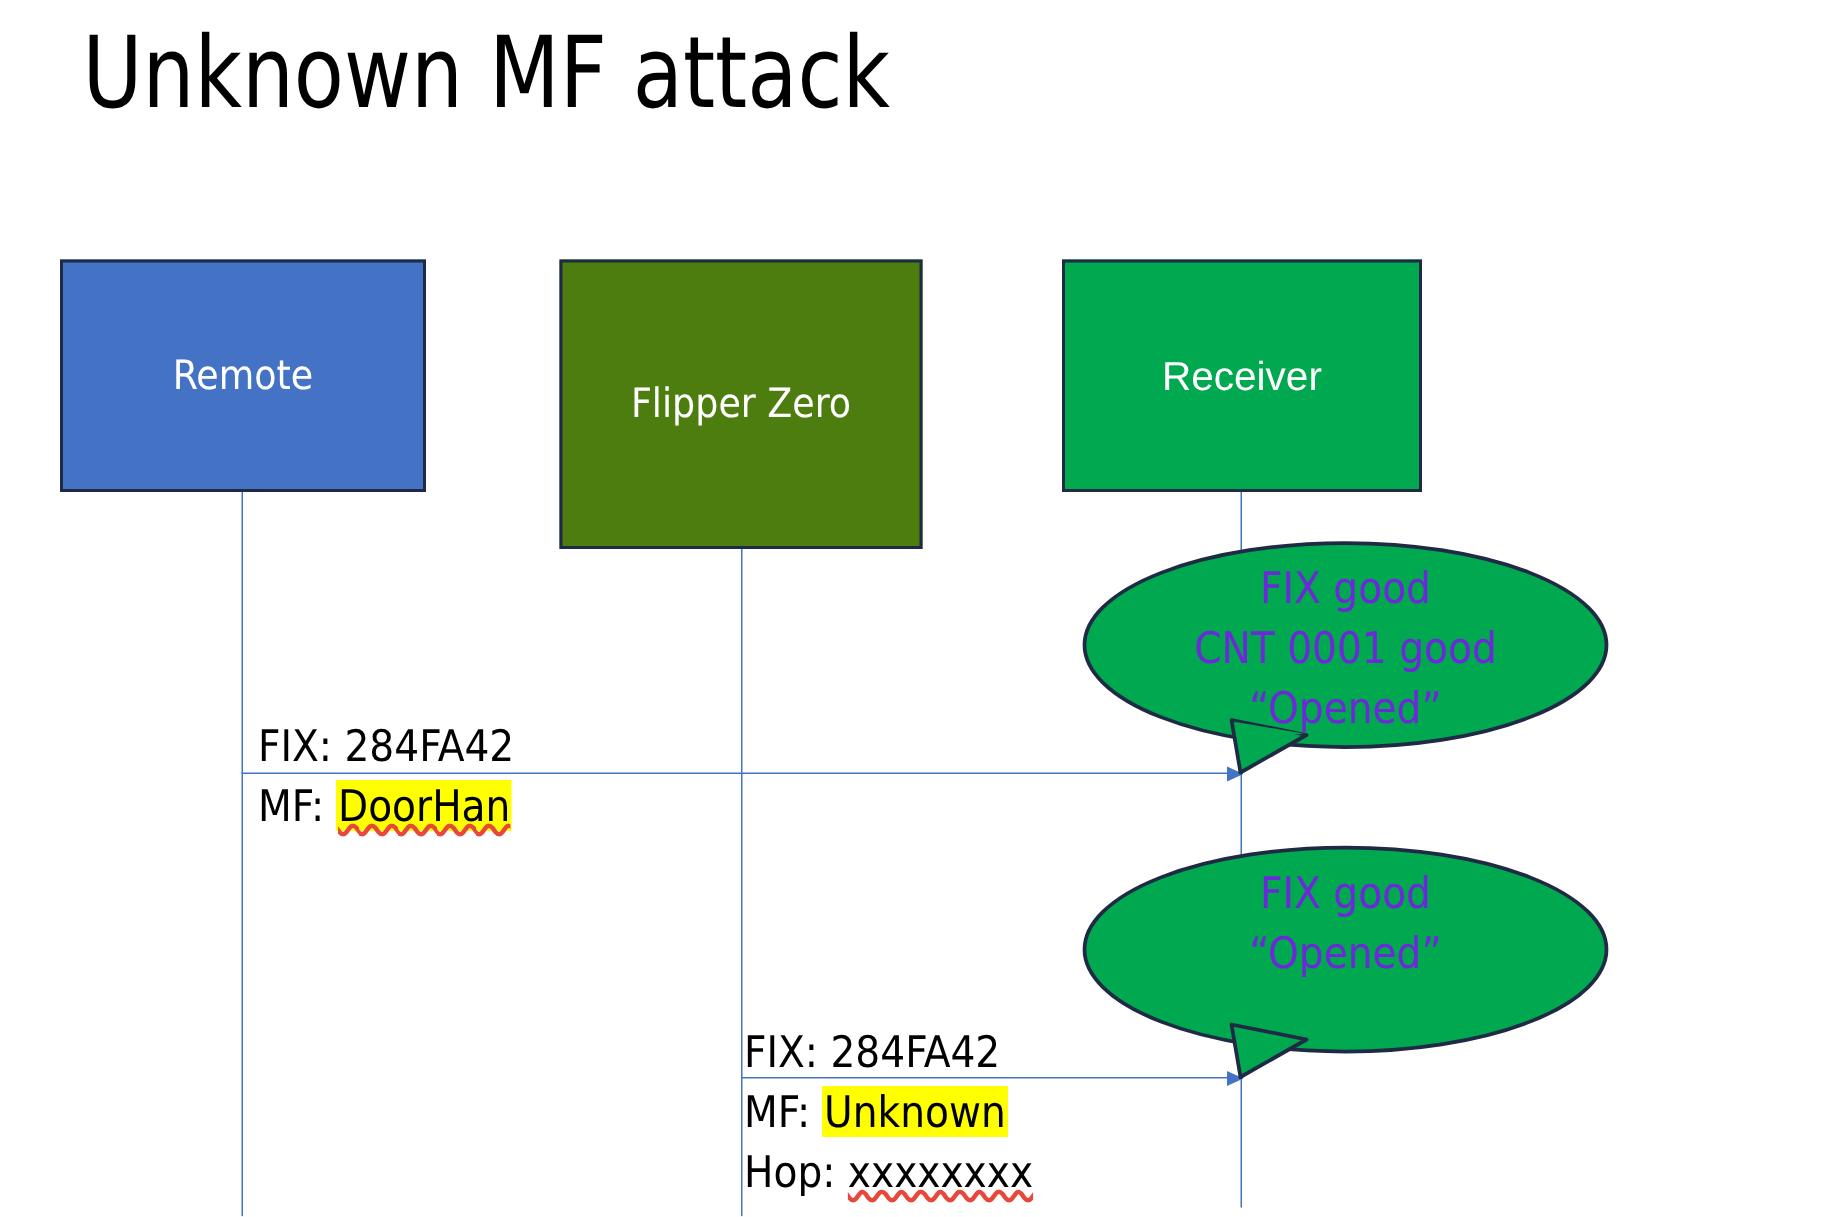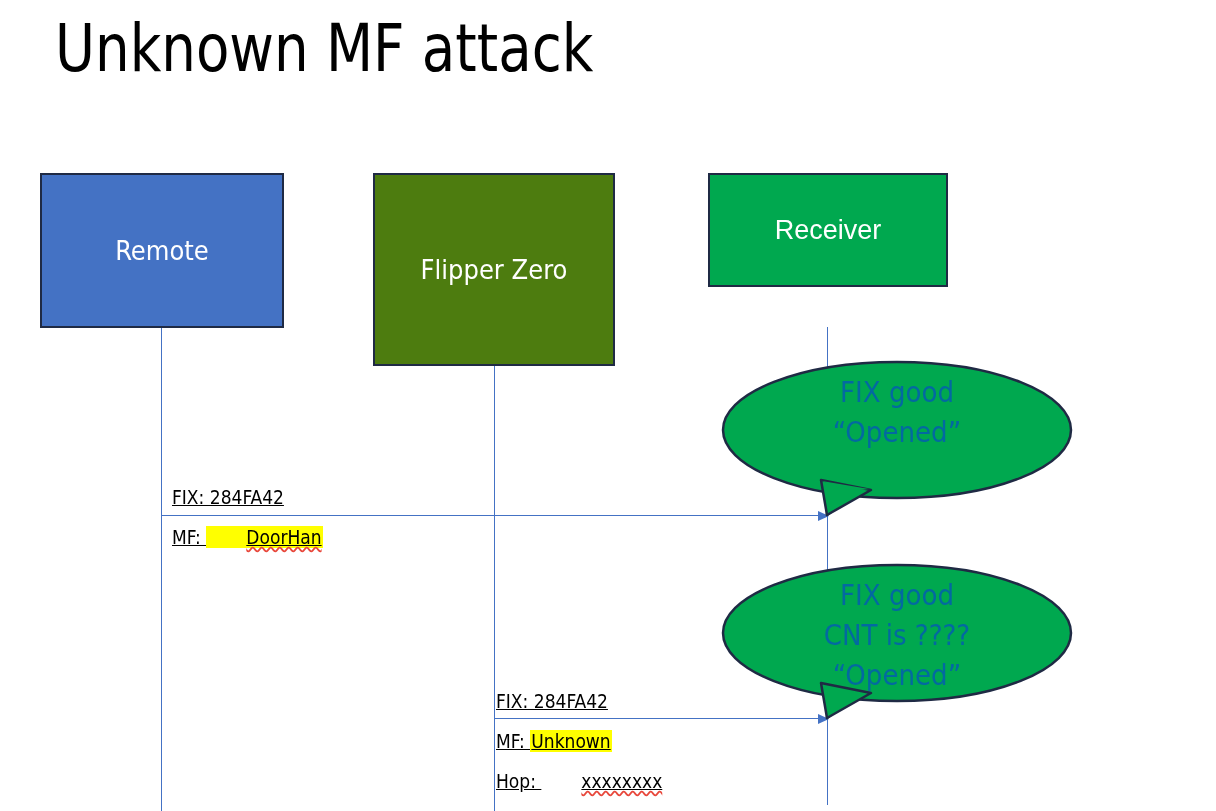--- a/index.html
+++ b/index.html
@@ -61,21 +61,21 @@
     font-size: 27px;
     line-height: 30px;
     color: #ffffff;
     white-space: nowrap;
   }
   .actor-label.plain {
     font-family: "Liberation Sans", "DejaVu Sans", sans-serif;
   }
   .box-remote  { left: 40px;  top: 173px; width: 244px; height: 155px; background: #4472C4; }
   .box-flipper { left: 373px; top: 173px; width: 242px; height: 193px; background: #4d7c0f; }
-  .box-receiver{ left: 708px; top: 173px; width: 240px; height: 114px; background: #00A84F; }
+  .box-receiver{ left: 708px; top: 173px; width: 240px; height: 155px; background: #00A84F; }
 
   
   .msg-arrow {
     position: absolute;
     height: 0;
     border-top: 1.6px solid #4472C4;
   }
   .msg-arrow::after {
     content: "";
     position: absolute;
@@ -87,58 +87,56 @@
     border-top: 5.5px solid transparent;
     border-bottom: 5.5px solid transparent;
   }
   .arrow-1 { left: 161px; top: 515px; width: 666px; }
   .arrow-2 { left: 494px; top: 718px; width: 333px; }
 
   
   .msg-text {
     position: absolute;
     font-family: "DejaVu Sans Condensed", "Liberation Sans Narrow", "Liberation Sans", sans-serif;
-    font-size: 19px;
+    font-size: 29px;
     line-height: 40px;
     color: #000000;
     white-space: nowrap;
-    text-decoration: underline;
   }
   .msg-1-line1 { left: 172px; top: 477px; }
   .msg-1-rest  { left: 172px; top: 517px; }
   .msg-2-line1 { left: 496px; top: 681px; }
   .msg-2-rest  { left: 496px; top: 721px; }
 
   .hl {
     background: #FFFF00;
     padding: 0 1px;
   }
   .sp {
     
     text-decoration: underline wavy #E8483C;
     text-decoration-skip-ink: none;
     text-underline-offset: 2px;
-    padding-left: 40px;
   }
 
   
   .callout {
     position: absolute;
   }
   .callout svg { display: block; }
   .callout-text {
     position: absolute;
     left: 0;
     top: 0;
     width: 100%;
     text-align: center;
     font-family: "DejaVu Sans Condensed", "Liberation Sans Narrow", "Liberation Sans", sans-serif;
     font-size: 29px;
     line-height: 40px;
-    color: #0369a1;
+    color: #6d28d9;
     pointer-events: none;
   }
   .callout-1 { left: 721px; top: 360px; width: 352px; height: 160px; }
   .callout-2 { left: 721px; top: 563px; width: 352px; height: 160px; }
   .callout-1 .callout-text { padding-top: 12px; }
   .callout-2 .callout-text { padding-top: 12px; }
 </style>
 </head>
 <body>
 
@@ -176,30 +174,30 @@
 
   <div class="callout callout-1">
     <svg width="352" height="160" viewBox="0 0 352 160">
       <path d="M108 118 L106 155 L118 146 Z" fill="#00A84F" stroke="#1F2A44" stroke-width="2.5" stroke-linejoin="round"></path>
       <ellipse cx="176" cy="70" rx="174" ry="68" fill="#00A84F" stroke="#1F2A44" stroke-width="2.5"></ellipse>
       <path d="M100 120 L106 155 L150 130 Z" fill="#00A84F" stroke="#1F2A44" stroke-width="2.5" stroke-linejoin="round"></path>
       <path d="M101 121 Q124 133 148 129" fill="#00A84F" stroke="none"></path>
     </svg>
     <div class="callout-text">
       <div>FIX good</div>
+      <div>CNT 0001 good</div>
       <div>“Opened”</div>
     </div>
   </div>
 
   <div class="callout callout-2">
     <svg width="352" height="160" viewBox="0 0 352 160">
       <path d="M108 118 L106 155 L118 146 Z" fill="#00A84F" stroke="#1F2A44" stroke-width="2.5" stroke-linejoin="round"></path>
       <ellipse cx="176" cy="70" rx="174" ry="68" fill="#00A84F" stroke="#1F2A44" stroke-width="2.5"></ellipse>
       <path d="M100 120 L106 155 L150 130 Z" fill="#00A84F" stroke="#1F2A44" stroke-width="2.5" stroke-linejoin="round"></path>
     </svg>
     <div class="callout-text">
       <div>FIX good</div>
-      <div>CNT is ????</div>
       <div>“Opened”</div>
     </div>
   </div>
 
 </div>
 
 </body></html>

